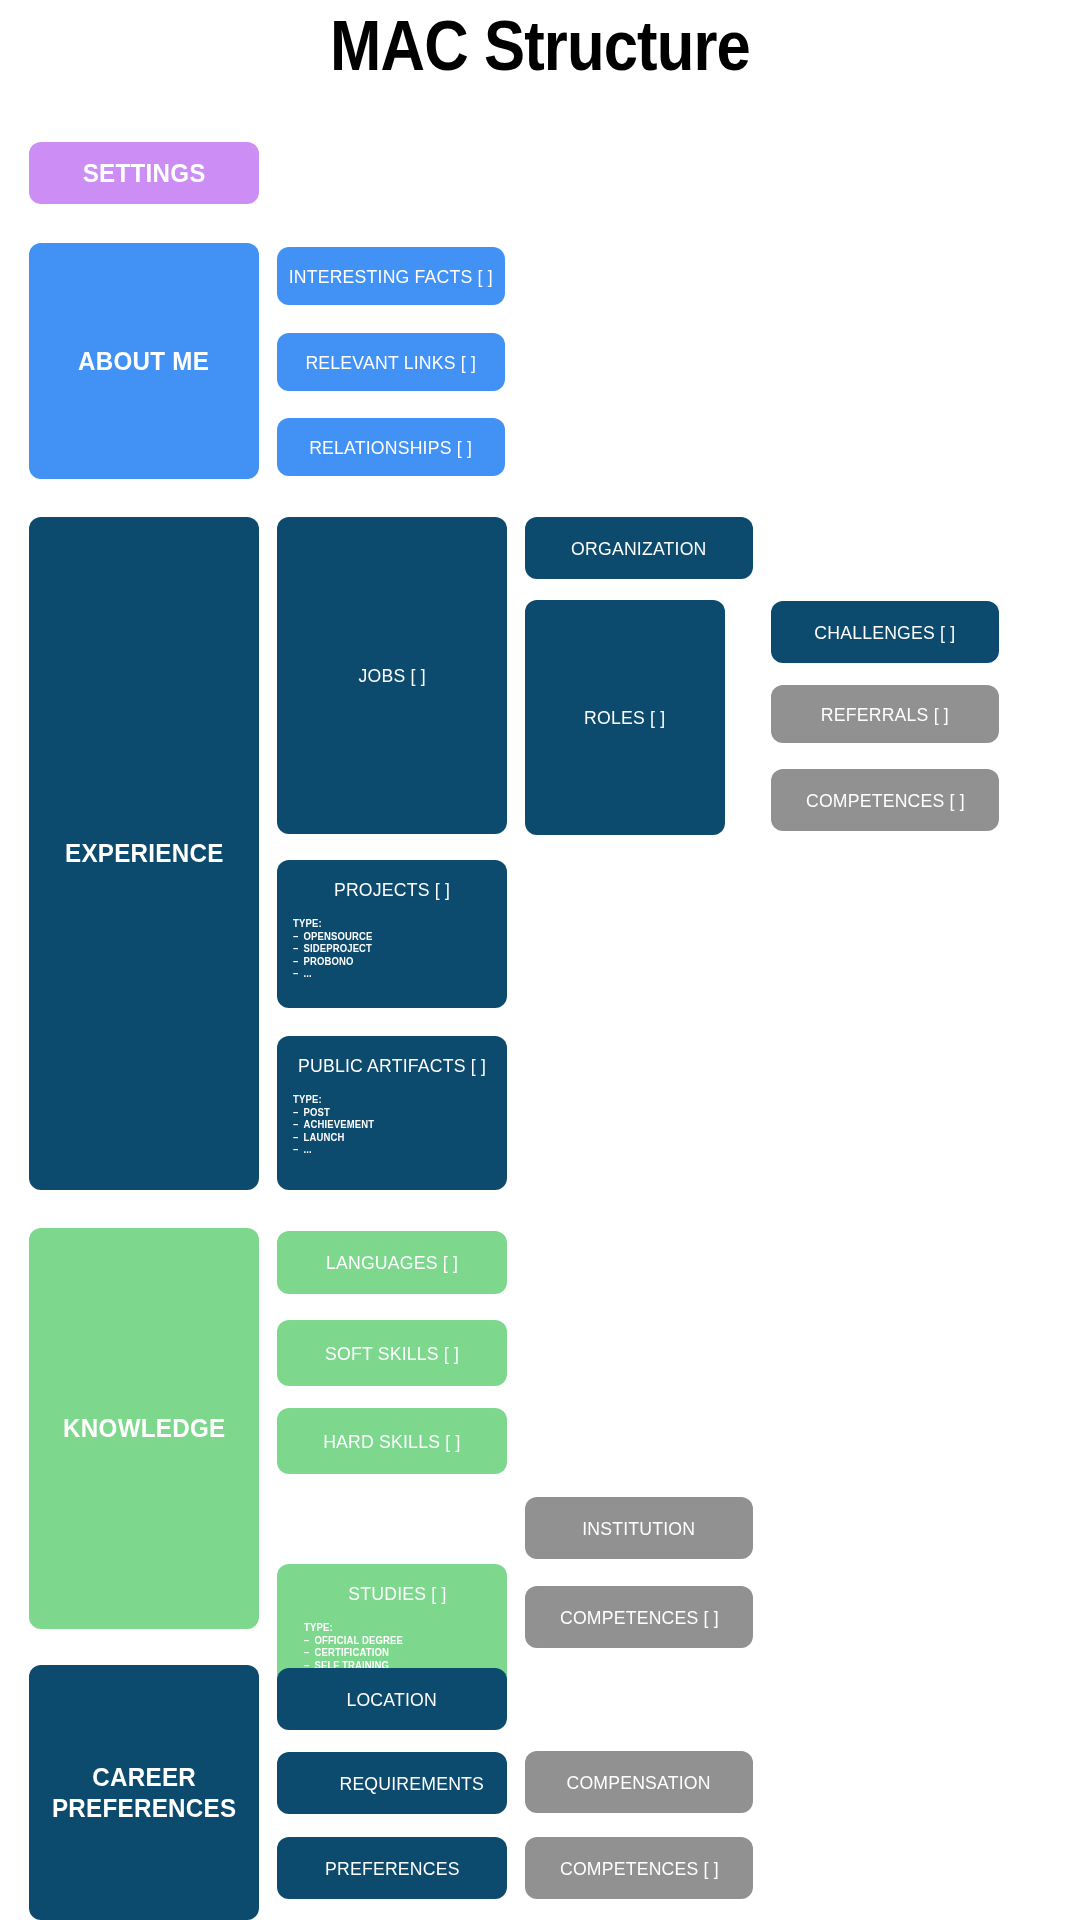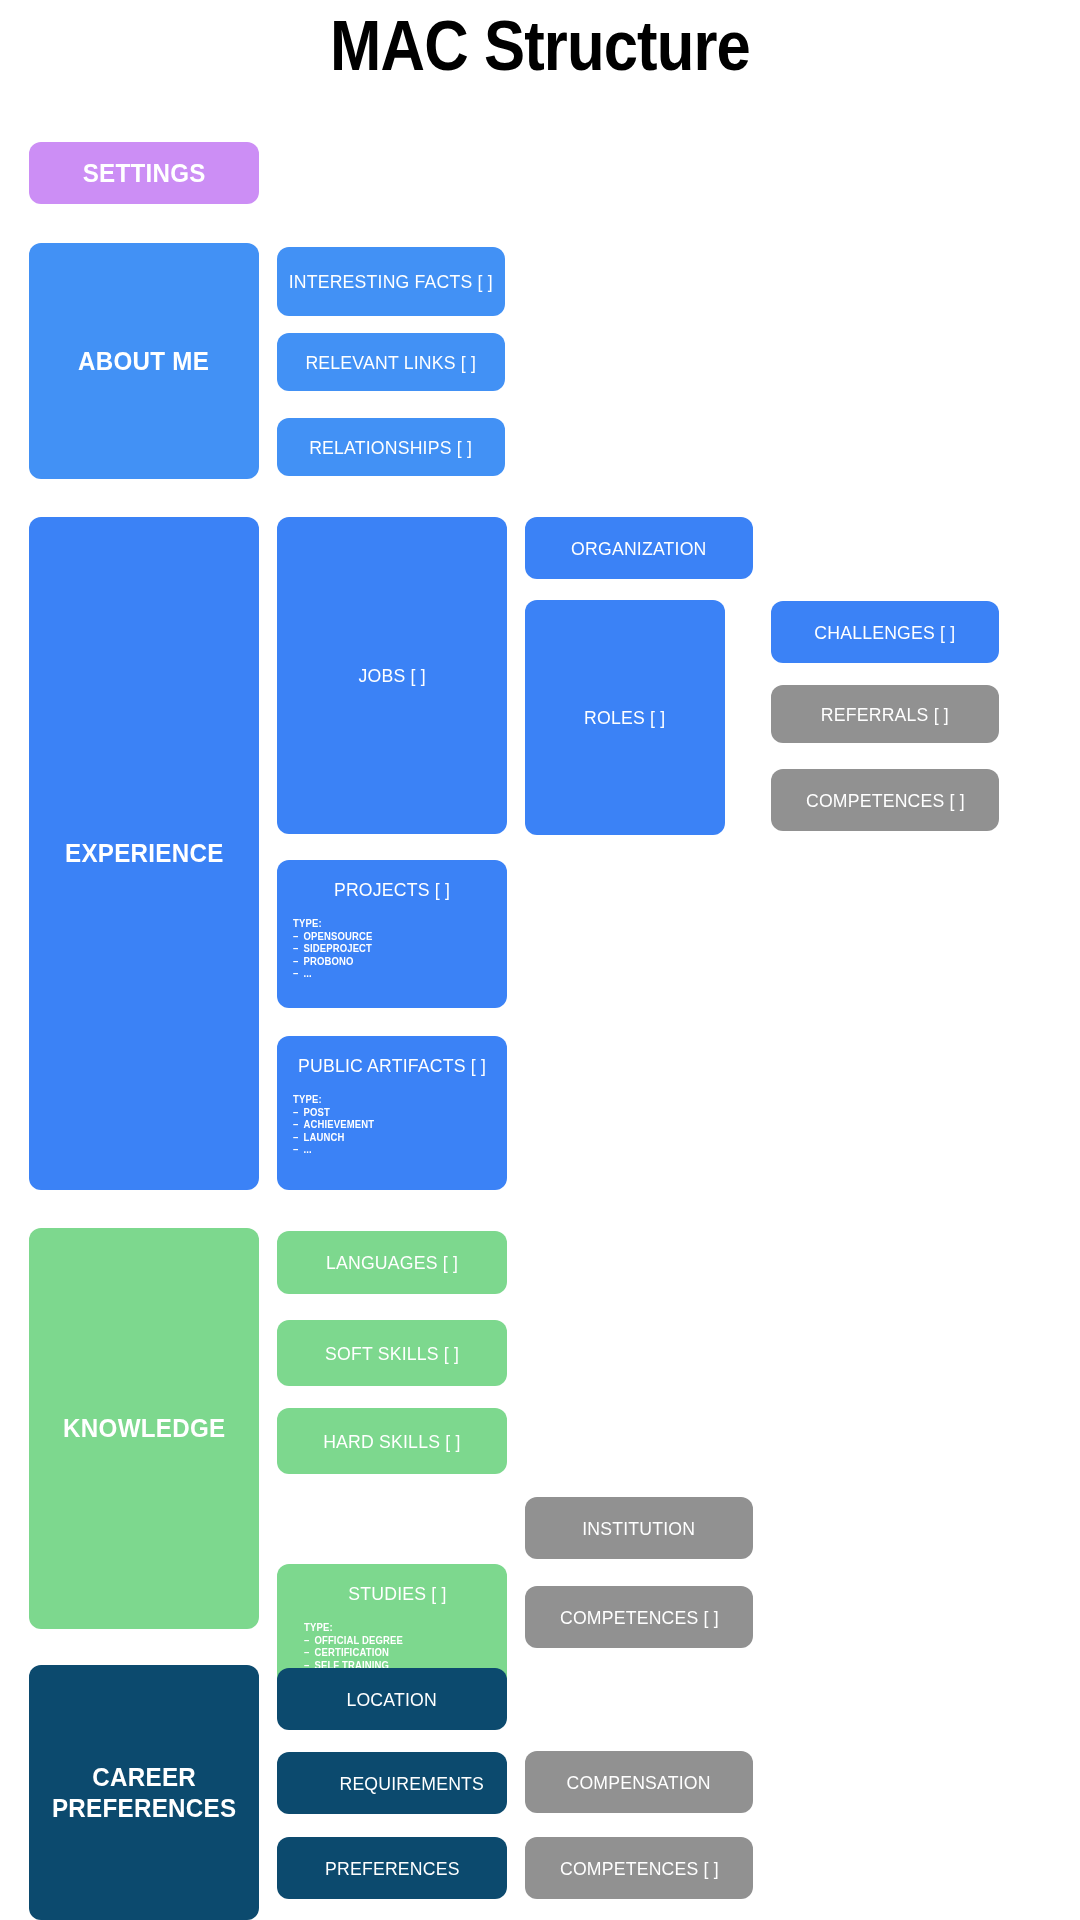--- a/index.html
+++ b/index.html
@@ -76,39 +76,39 @@
     transform: scaleX(0.95);
     transform-origin: left top;
   }
   .typelist .hd { display: block; }
   .typelist .it { display: block; }
   .typelist .it .dash { display: inline-block; width: 11px; }
 
   
   .c-purple { background: #cc8ef5; }
   .c-blue   { background: #4291f5; }
-  .c-orange { background: #3b82f6; }
+  .c-orange { background: #0c4a6e; }
   .c-green  { background: #7dd88e; }
   .c-red    { background: #0c4a6e; }
   .c-gray   { background: #919191; }
 </style>
 </head>
 <body>
 
 <div id="page-title">MAC Structure</div>
 
 <div class="box c-purple major" style="left:29px; top:142px; width:230px; height:62px;">
   <span class="cap">SETTINGS</span>
 </div>
 
 <div class="box c-blue major" style="left:29px; top:243px; width:230px; height:236px;">
   <span class="cap">ABOUT ME</span>
 </div>
 
-<div class="box c-blue" style="left:277px; top:247px; width:228px; height:69px;">
+<div class="box c-blue" style="left:277px; top:247px; width:228px; height:58px;">
   <span class="cap">INTERESTING FACTS [ ]</span>
 </div>
 <div class="box c-blue" style="left:277px; top:333px; width:228px; height:58px;">
   <span class="cap">RELEVANT LINKS [ ]</span>
 </div>
 <div class="box c-blue" style="left:277px; top:418px; width:228px; height:58px;">
   <span class="cap">RELATIONSHIPS [ ]</span>
 </div>
 
 <div class="box c-orange major" style="left:29px; top:517px; width:230px; height:673px;">

